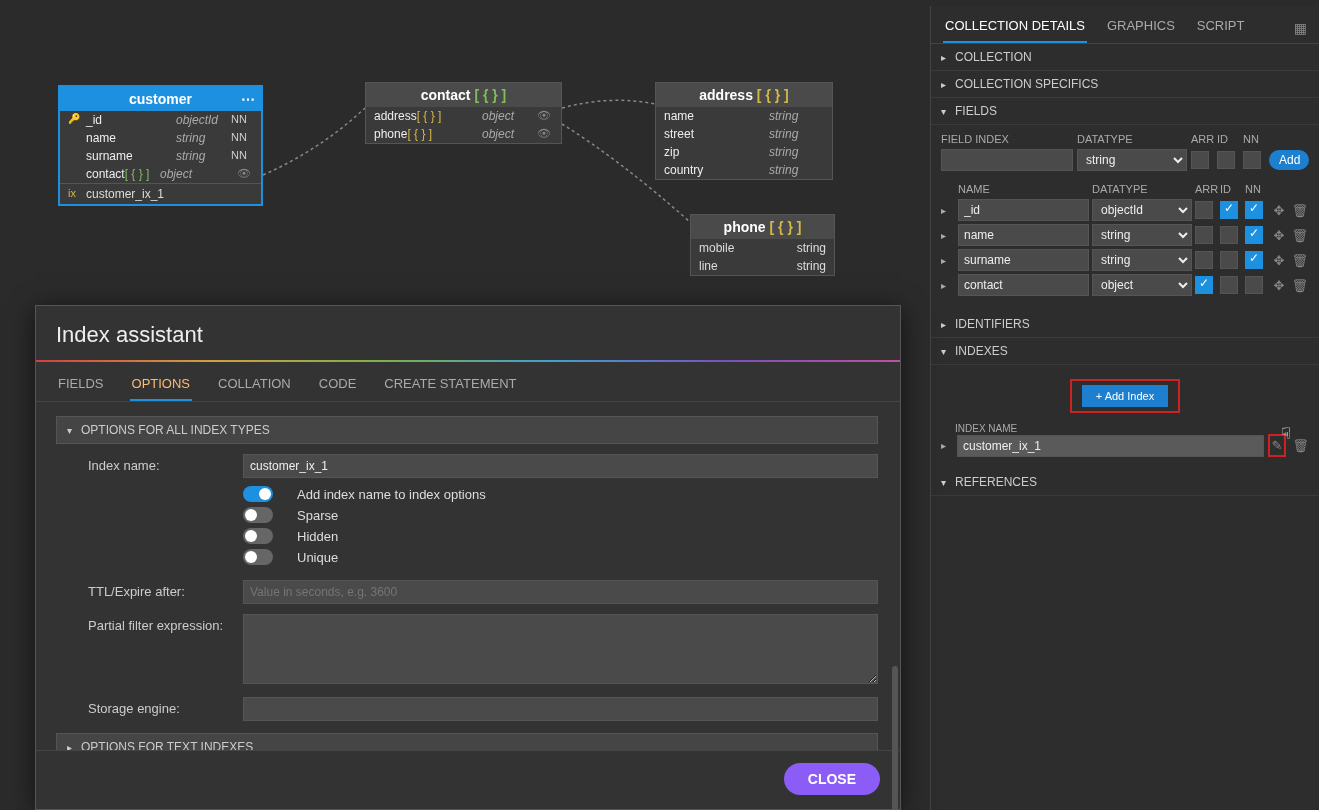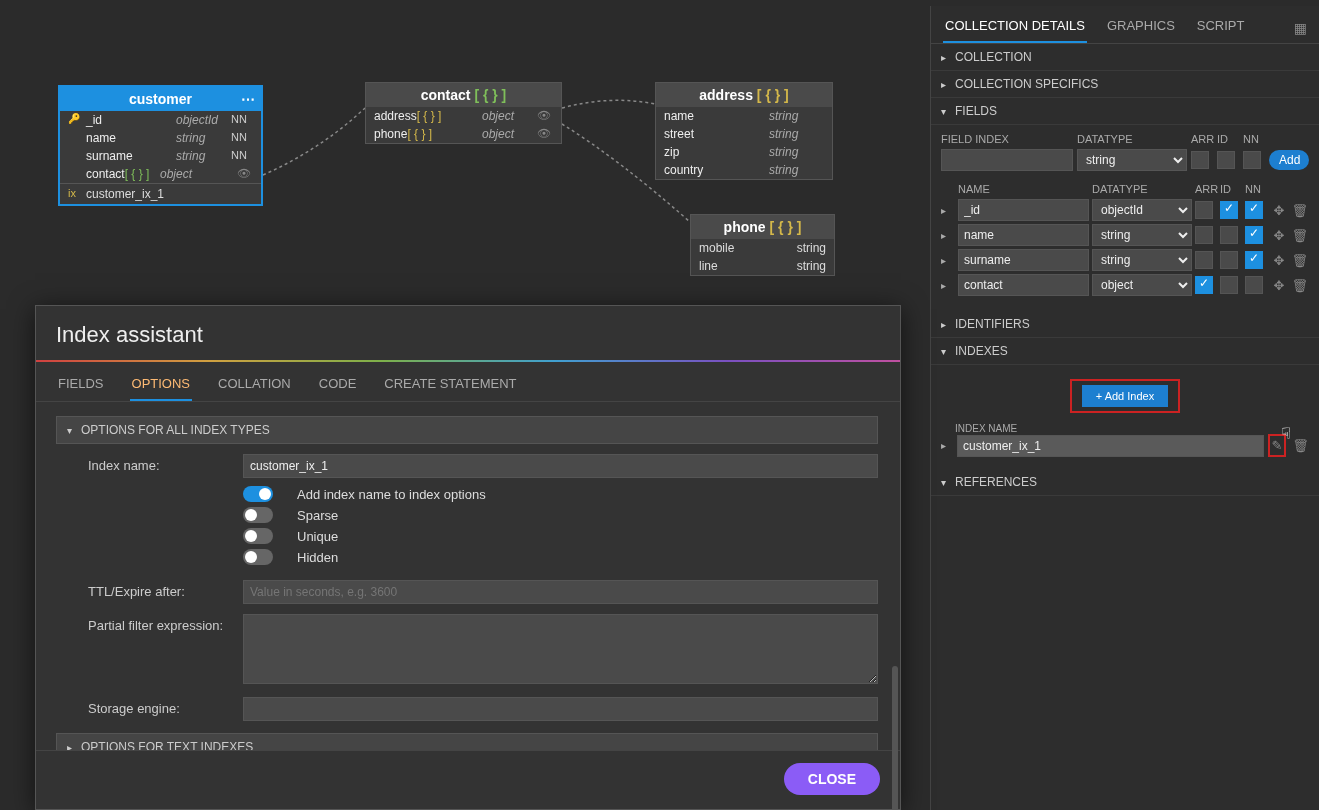--- a/index.html
+++ b/index.html
@@ -588,27 +588,27 @@
         <div class="toggle-row">
             <div class="toggle">
               <div class="knob"></div>
             </div>
             <span>Sparse</span>
           </div>
         <div class="toggle-row">
             <div class="toggle">
               <div class="knob"></div>
             </div>
-            <span>Unique</span>
+            <span>Hidden</span>
           </div>
         <div class="toggle-row">
             <div class="toggle">
               <div class="knob"></div>
             </div>
-            <span>Hidden</span>
+            <span>Unique</span>
           </div>
       </div>
     </div>
 
     <div class="form-row">
       <div class="form-label">TTL/Expire after:</div>
       <div class="form-ctrl"><input class="wide-input" placeholder="Value in seconds, e.g. 3600" style=""></div>
     </div>
 
     <div class="form-row">

